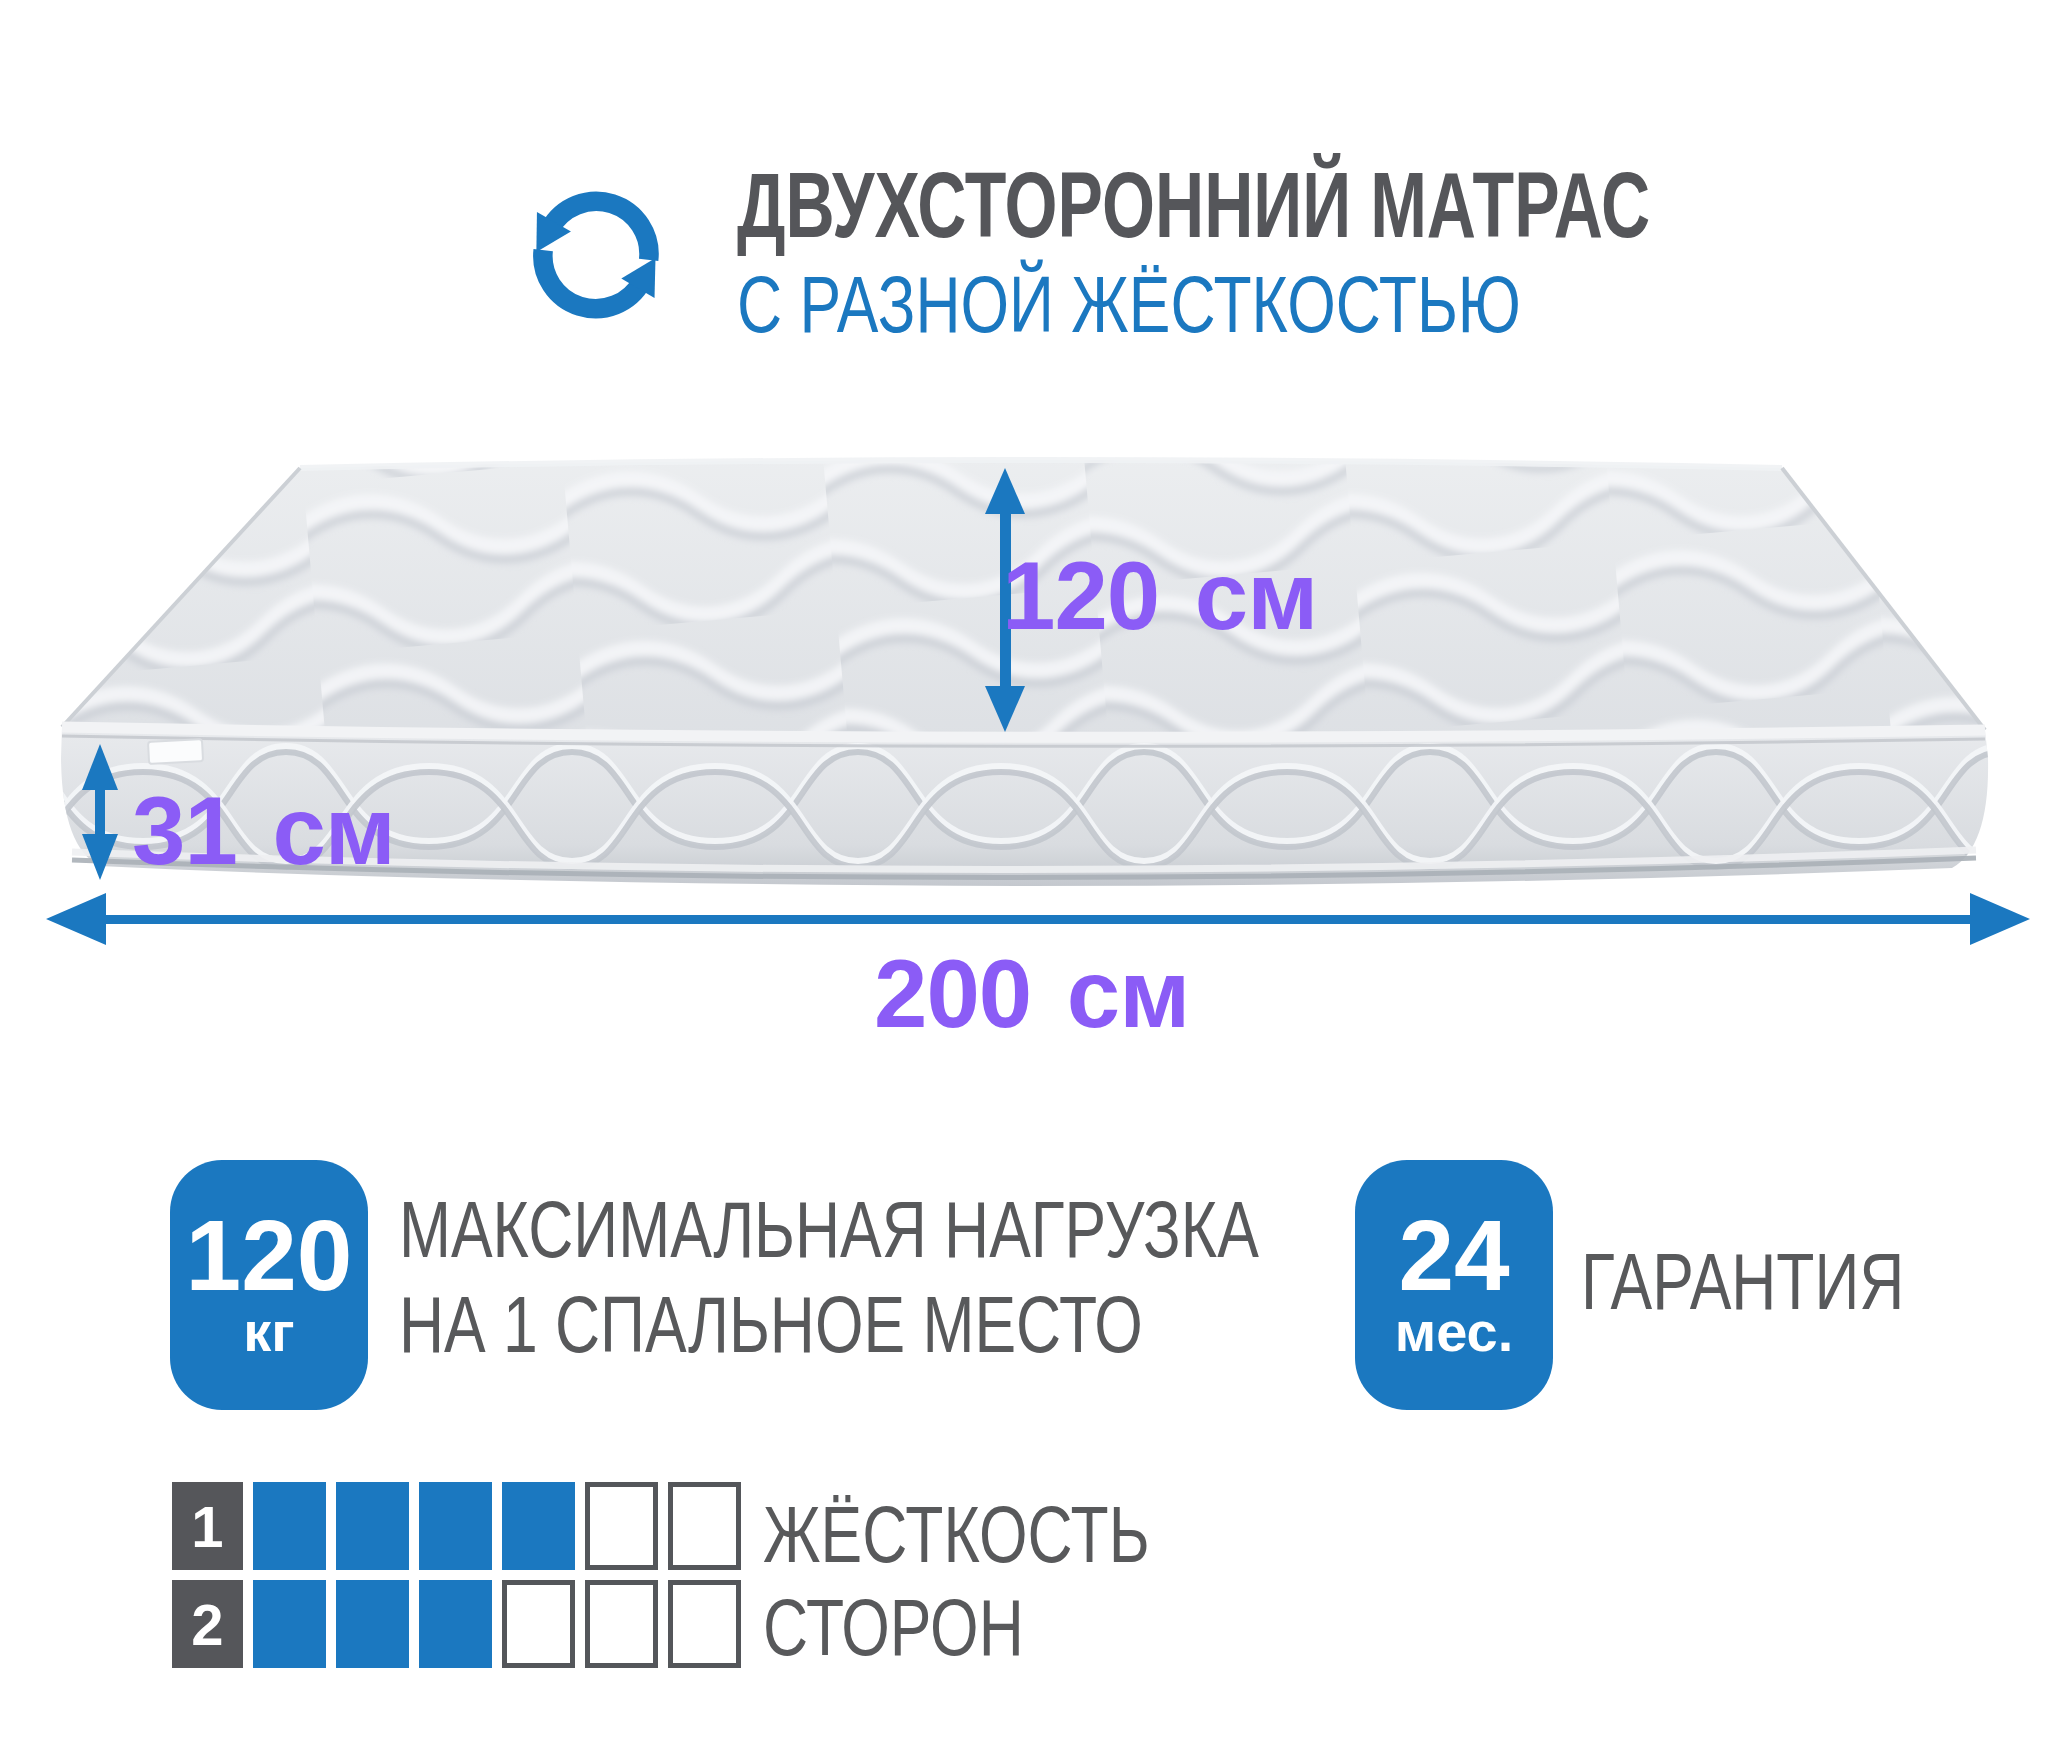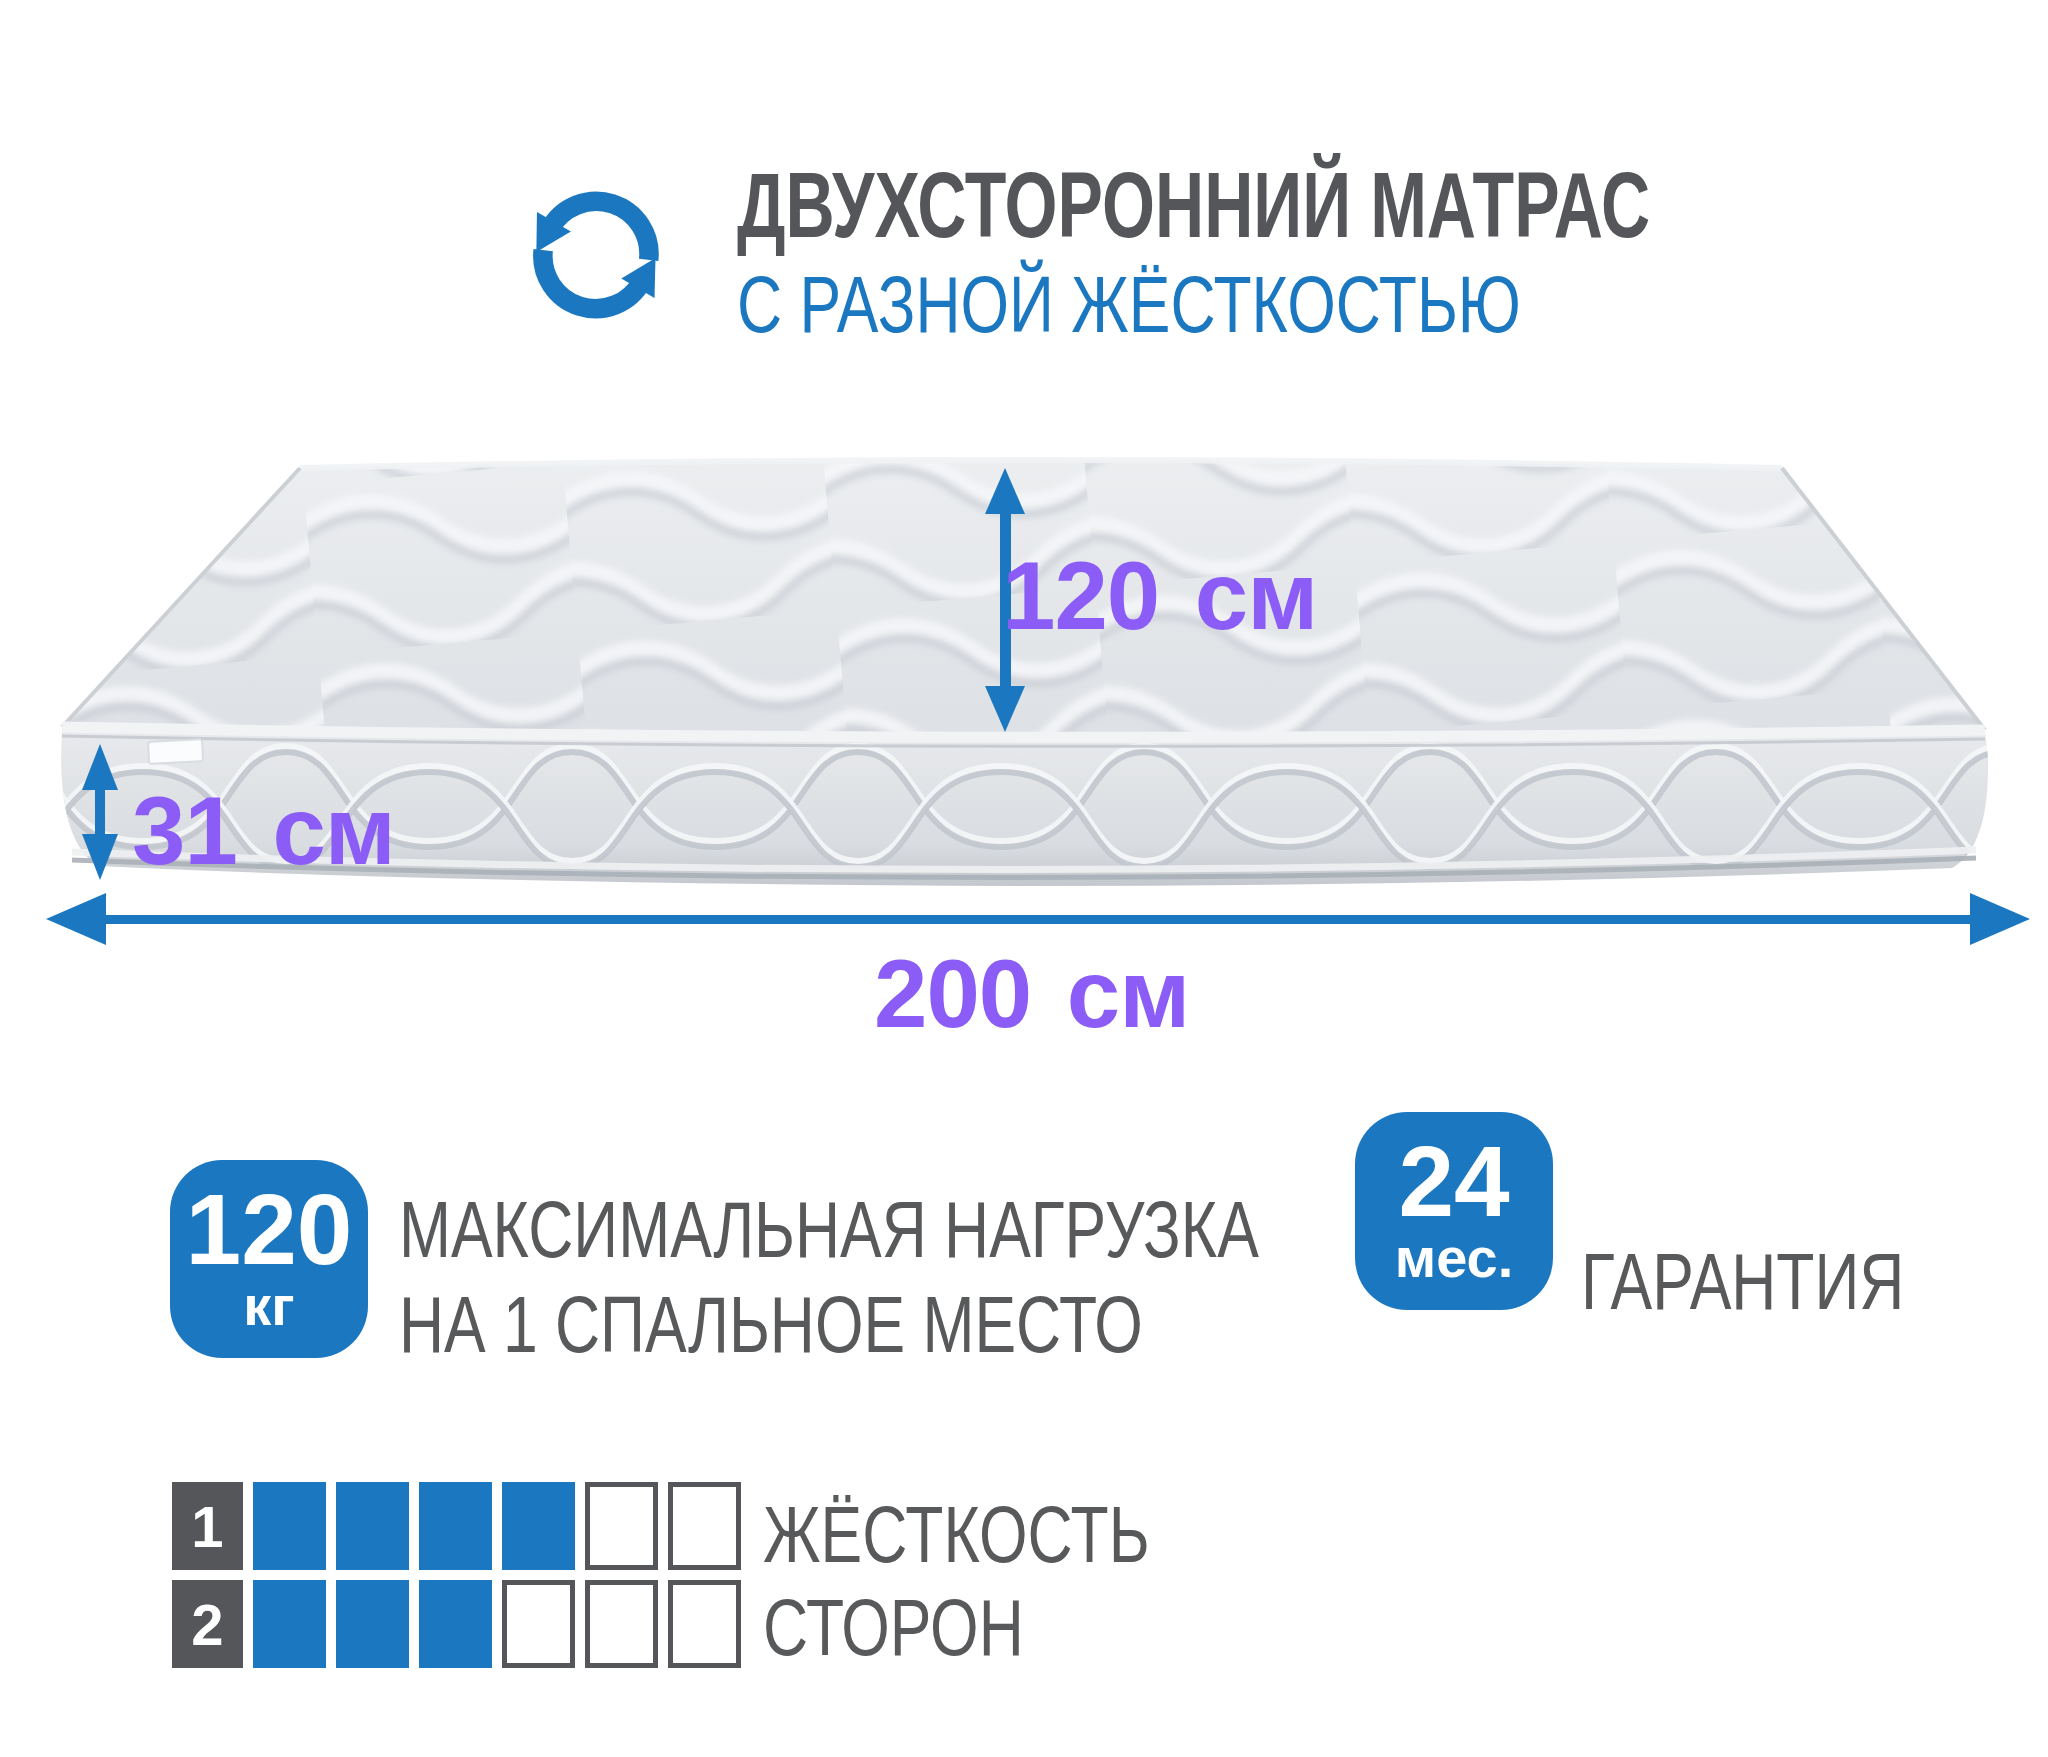--- a/index.html
+++ b/index.html
@@ -23,26 +23,26 @@
   
   .dim-label{
     color:#8b5cf6;font-weight:700;font-size:96px;line-height:1;
     white-space:nowrap;word-spacing:10px;letter-spacing:-1px;
   }
   #dim-width{left:1002px;top:548px;}
   #dim-thickness{left:132px;top:783px;}
   #dim-length{left:874px;top:946px;}
   
   .badge{
-    width:198px;height:198px;background:#1b78c0;border-radius:52px;
+    width:198px;height:250px;background:#1b78c0;border-radius:52px;
     color:#ffffff;display:flex;flex-direction:column;align-items:center;
     justify-content:center;font-weight:700;
   }
   #load-badge{left:170px;top:1160px;}
-  #warranty-badge{left:1355px;top:1112px;}
+  #warranty-badge{left:1355px;top:1160px;}
   .badge-value{font-size:100px;line-height:0.95;}
   .badge-unit{font-size:56px;line-height:1.05;margin-top:0;}
   
   .caption{
     color:#58595b;font-size:80px;line-height:95px;white-space:nowrap;
     transform:scaleX(0.78);transform-origin:0 0;
   }
   #load-caption{left:399px;top:1182px;}
   #warranty-caption{left:1581px;top:1234px;}
   #firmness-caption{left:763px;top:1488px;line-height:93px;}

